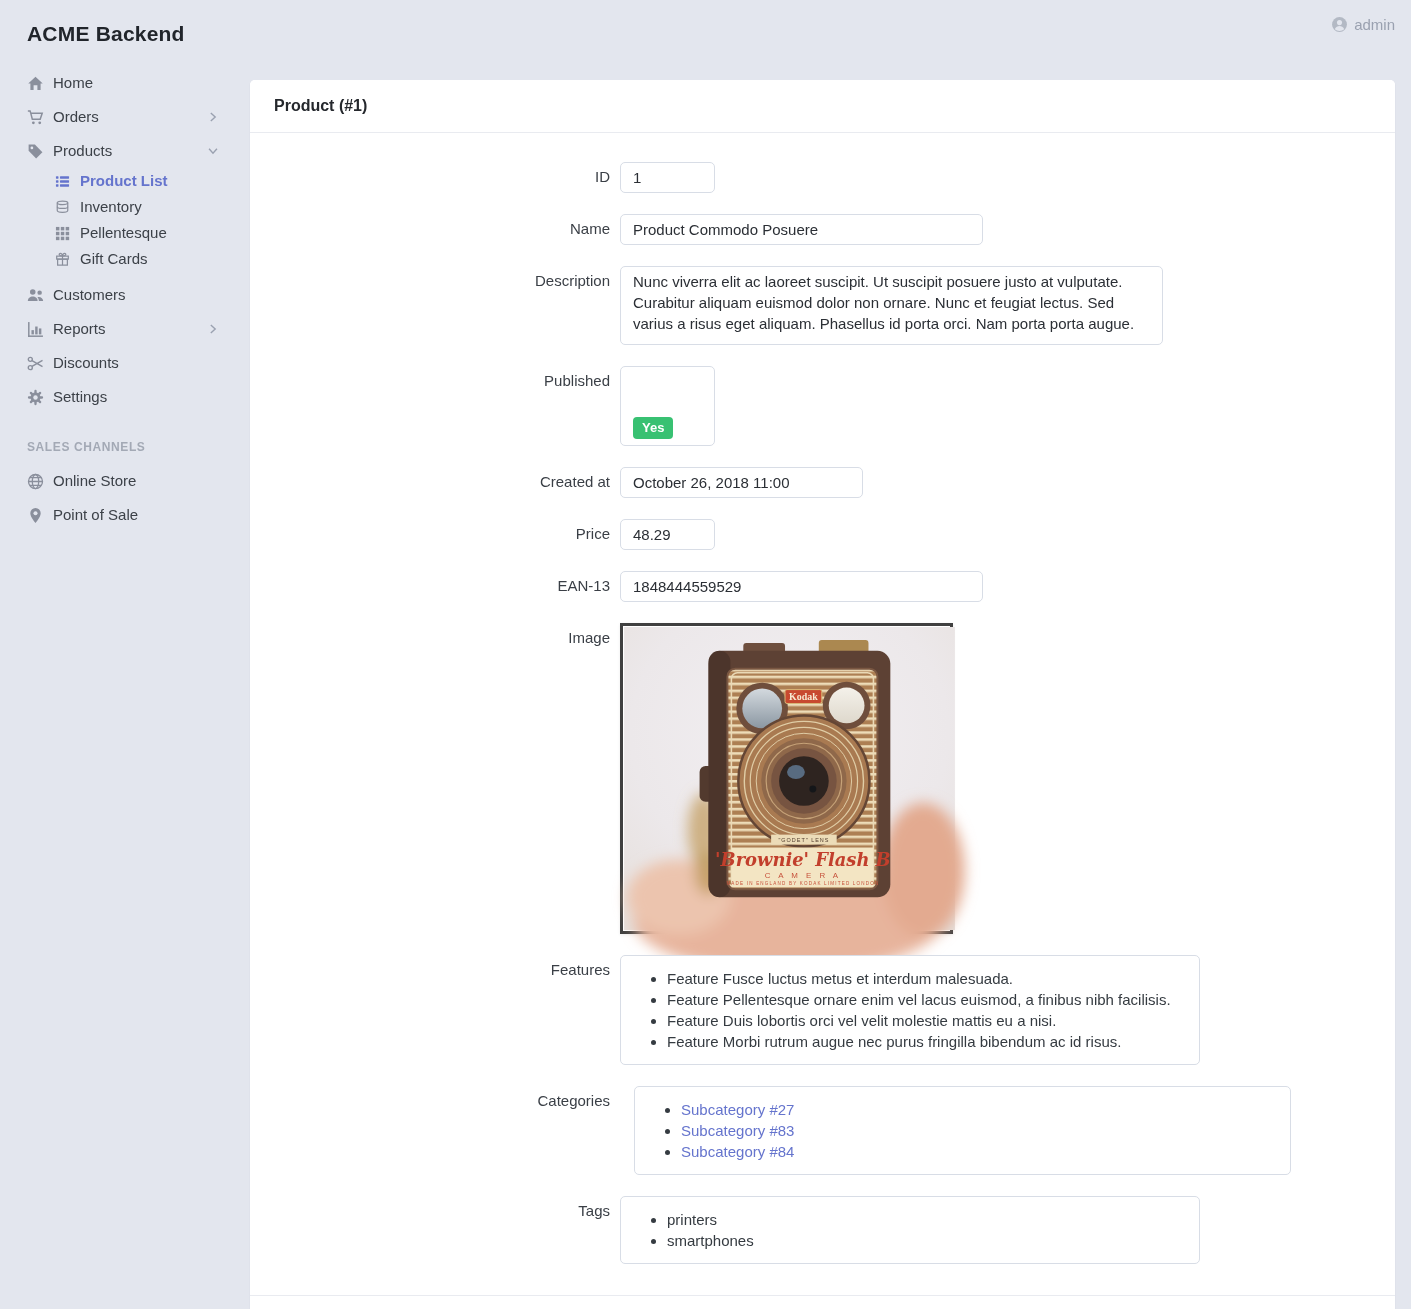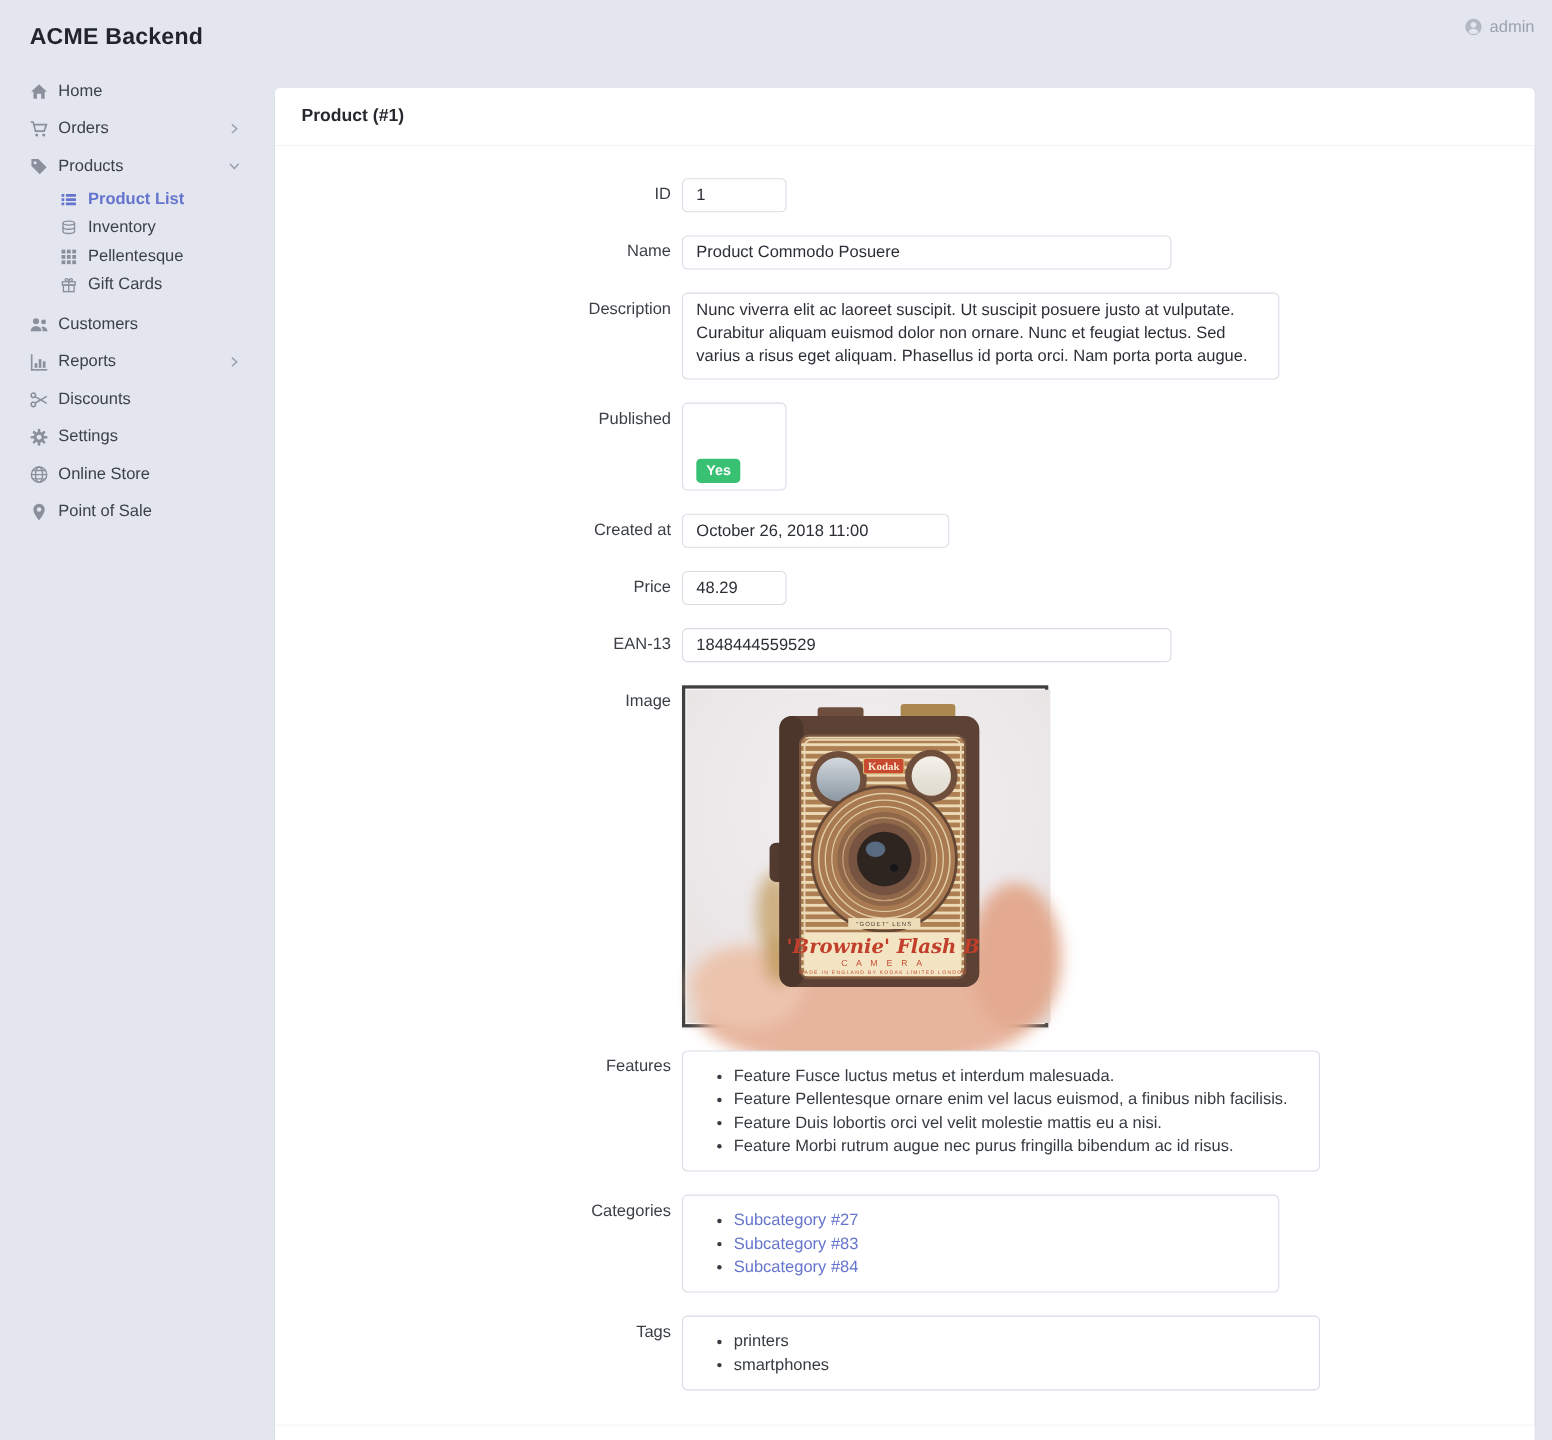--- a/index.html
+++ b/index.html
@@ -33,26 +33,26 @@
   .card{background:var(--card-bg); border-radius:5px; box-shadow:0 1px 2px rgba(35,40,60,.07);}
   .card-header{padding:17px 24px; font-size:16px; font-weight:bold; color:#25282d; border-bottom:1px solid var(--border); border-radius:5px 5px 0 0; background:#fff;margin-top:32px;}
   .card-body{padding:29px 24px 10px 24px;}
   .card-footer{border-top:1px solid var(--border); padding:13px 16px; display:flex; align-items:center; justify-content:flex-end; gap:11px; background:#fff; border-radius:0 0 5px 5px;}
   
   .frow{display:flex; margin-bottom:21px;}
   .flabel{flex:0 0 346px; padding:6px 10px 0 0; text-align:right; color:var(--label);}
   .fctrl{flex:1 1 auto; min-width:0;}
   .form-input{display:block; height:31px; border:1px solid var(--input-border); border-radius:5px; padding:4px 12px; font:inherit; color:#2b2f35; background:#fff; outline:none;}
   textarea.form-input{height:79px; resize:none; line-height:21px; overflow:hidden;}
-  .w-xs{width:95px;} .w-md{width:243px;} .w-lg{width:445px;} .w-desc{width:543px;}
+  .w-xs{width:95px;} .w-md{width:243px;} .w-lg{width:363px;} .w-desc{width:543px;}
   .plainbox{border:1px solid var(--input-border); border-radius:5px; background:#fff; padding:6px 12px; width:95px;}
   .badge{display:inline-block; background:var(--success); color:#fff; font-size:13px; font-weight:bold; padding:3px 9px; border-radius:4px; line-height:16px;margin-top:44px;}
   .listbox{border:1px solid var(--input-border); border-radius:5px; background:#fff; padding:12px 12px;}
   .listbox ul{margin:0; padding-left:34px; line-height:21px;}
-  .w-feat{width:580px;} .w-cat{width:543px;}
+  .w-feat{width:580px;} .w-cat{width:657px;margin-left:14px;}
   .listbox a{color:var(--accent); text-decoration:none;}
   .imgframe{width:333px; border:3px solid #404040; background:#fff; padding:1px; box-shadow:0 1px 3px rgba(0,0,0,.08);}
   .imgframe svg{display:block;}
   
   .btn{display:inline-flex; align-items:center; gap:8px; font:inherit; border-radius:5px; padding:7px 13px; cursor:pointer; line-height:17px;}
   .btn .ico{width:15px; height:15px;}
   .btn-light{background:#fff; border:1px solid #d3d9e0; color:#3a3f46;}
   .btn-primary{background:var(--accent); border:1px solid var(--accent); color:#fff; font-weight:bold;}
   .back-link{color:#15803d; text-decoration:none; margin-right:6px;}
   svg{overflow:visible;}
@@ -207,20 +207,21 @@
               <rect x="6.9" y=".8" width="2.2" height="14.4" rx="1"></rect>
               <rect x=".8" y="6.9" width="14.4" height="2.2" rx="1"></rect>
             </g>
             <circle cx="8" cy="8" r="4.6"></circle>
             <circle cx="8" cy="8" r="2.1" fill="#e3e6ee"></circle>
           </svg>
       </span>
       <span>Settings</span>
     </a>
 
+    <div class="menu-heading">SALES CHANNELS</div>
 
     <a class="nav-item">
       <span class="ico">
         <svg viewBox="0 0 16 16" width="17" height="17" fill="none" stroke="currentColor" stroke-width="1.2">
             <circle cx="8" cy="8" r="6.6"></circle>
             <ellipse cx="8" cy="8" rx="3" ry="6.6"></ellipse>
             <path d="M1.5 8h13M2.5 4.4h11M2.5 11.6h11"></path>
           </svg>
       </span>
       <span>Online Store</span>

